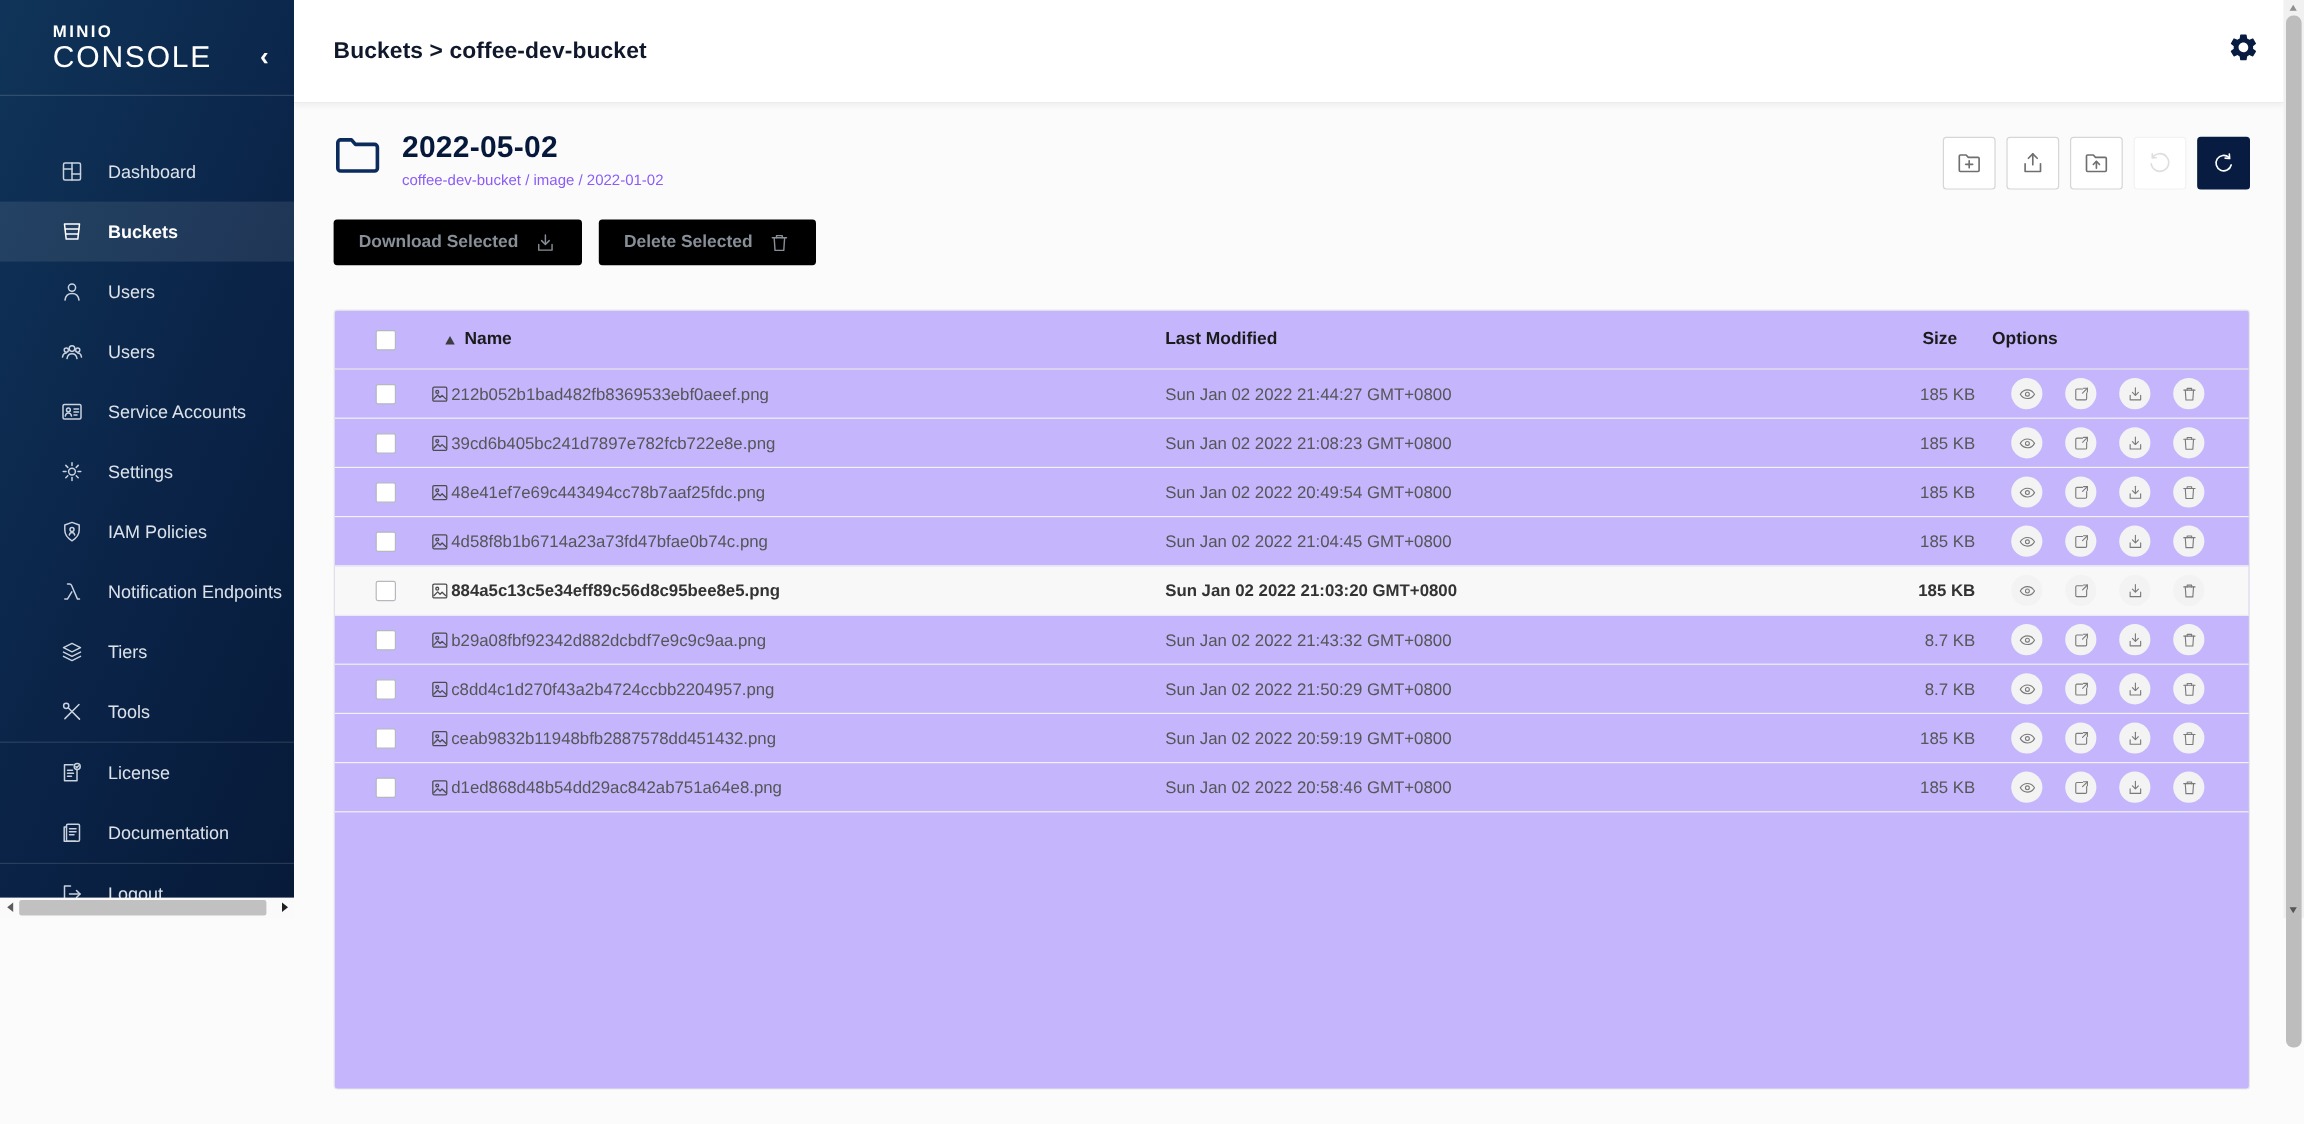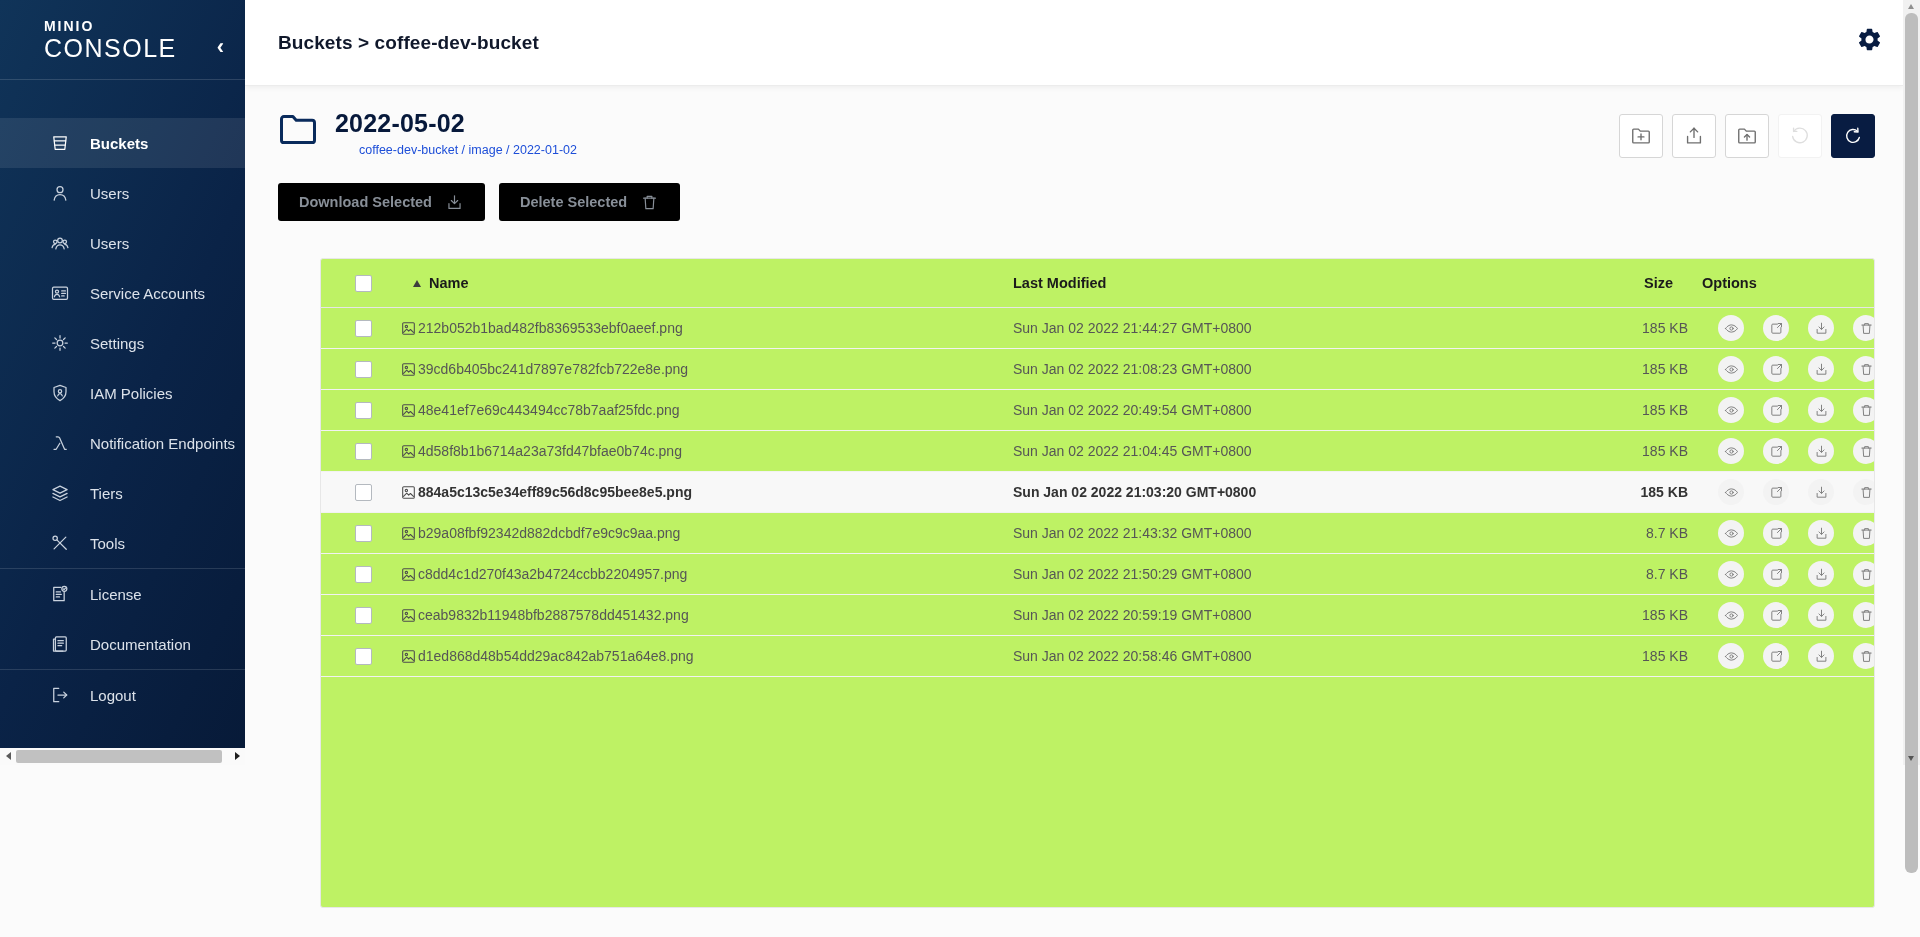--- a/index.html
+++ b/index.html
@@ -40,21 +40,21 @@
   .breadcrumb{font-size:19px;font-weight:700;color:#10182b;letter-spacing:.1px;}
   .topbar-gear{background:none;border:none;cursor:pointer;color:#081c42;padding:4px;margin-top:-6px;}
   .topbar-gear svg{width:27px;height:27px;display:block;}
 
   .content{flex:1;padding:24px 28px 0 33px;box-sizing:border-box;position:relative;}
   .page-head{display:flex;justify-content:space-between;align-items:flex-start;min-height:58px;}
   .title-block{display:flex;gap:17px;align-items:flex-start;}
   .folder-icon{color:#0a2b5c;margin-top:3px;}
   .folder-icon svg{width:40px;height:33px;display:block;}
   .title-text h1{margin:0;font-size:25px;font-weight:700;color:#07193b;letter-spacing:.2px;line-height:1.1;}
-  .obj-path{font-size:12.5px;color:#1d4ed8;margin-top:5px;margin-left:24px;}
+  .obj-path{font-size:12.5px;color:#8b5cf6;margin-top:5px;}
   .actions{display:flex;gap:9px;margin-top:4px;}
   .action-btn{width:44px;height:44px;background:#fff;border:1px solid #d6d6d6;border-radius:3px;
               display:flex;align-items:center;justify-content:center;cursor:pointer;padding:0;color:#6f6f6f;}
   .action-btn svg{width:22px;height:22px;display:block;}
   .action-btn.disabled{border-color:#f2f2f2;color:#dedede;cursor:default;}
   .action-btn.primary{background:#081c42;border:1px solid #081c42;color:#fff;}
 
   .toolbar{display:flex;justify-content:space-between;align-items:center;margin-top:15px;}
   .search-box{position:relative;width:378px;}
   .search-box input{width:100%;box-sizing:border-box;height:38px;border:1px solid #e2e2e2;border-radius:3px;
@@ -62,22 +62,22 @@
   .search-box input::placeholder{color:#9b9b9b;}
   .search-icon{position:absolute;right:11px;top:9px;color:#7f7f7f;}
   .search-icon svg{width:20px;height:20px;display:block;}
   .sel-buttons{display:flex;gap:14px;}
   .sel-btn{height:38px;padding:0 21px;background:#000000;border:none;border-radius:3px;cursor:default;
            display:flex;align-items:center;gap:13px;font-size:14.5px;font-weight:700;color:#888f98;font-family:inherit;}
   .sel-btn .icon{color:#888f98;display:flex;}
   .sel-btn svg{width:19px;height:19px;display:block;}
 
   
-  .table-card{margin-top:37px;background:#bef264;border:1px solid #e7e7e7;border-radius:3px;
-              height:650px;box-sizing:border-box;overflow:hidden;margin-left:42px;}
+  .table-card{margin-top:37px;background:#c4b5fd;border:1px solid #e7e7e7;border-radius:3px;
+              height:650px;box-sizing:border-box;overflow:hidden;}
   .thead,.trow{display:grid;grid-template-columns:62px 30px 600px 455px 220px 1fr;align-items:center;}
   .thead{height:48px;border-bottom:1px solid #e6e6e6;font-size:14.5px;font-weight:700;color:#1b1b1b;}
   .trow{height:40px;border-bottom:1px solid #f2f2f2;font-size:14px;color:#565656;cursor:pointer;}
   .trow.highlighted{background:#f8f8f8;font-weight:700;color:#333;}
   .c-check{padding-left:34px;}
   .checkbox{width:15px;height:15px;border:1px solid #b4b9bf;border-radius:2px;background:#fff;display:block;cursor:pointer;}
   .c-ficon{color:#4c4c4c;}
   .c-ficon svg{width:17px;height:17px;display:block;margin-left:17px;}
   .c-name{padding-left:5px;white-space:nowrap;overflow:hidden;text-overflow:ellipsis;}
   .th-name{display:flex;align-items:center;gap:8px;padding-left:0;}
@@ -105,20 +105,31 @@
 
   <aside class="sidebar">
     <div class="sidebar-header">
       <div>
         <div class="logo-line1">MINIO</div>
         <div class="logo-line2">CONSOLE</div>
       </div>
       <button class="collapse-btn">‹</button>
     </div>
     <nav class="nav" id="sidebar-nav">
+        <div class="nav-item">
+          <span class="icon">
+            <svg viewBox="0 0 24 24" fill="none" stroke="currentColor" stroke-width="1.5" stroke-linecap="round" stroke-linejoin="round">
+              <rect x="3.5" y="3.5" width="17" height="17" rx="1.5"></rect>
+              <line x1="12" y1="3.5" x2="12" y2="20.5"></line>
+              <line x1="3.5" y1="9.5" x2="12" y2="9.5"></line>
+              <line x1="12" y1="14.5" x2="20.5" y2="14.5"></line>
+            </svg>
+          </span>
+          <span class="nav-label">Dashboard</span>
+        </div>
         <div class="nav-item selected">
           <span class="icon">
             <svg viewBox="0 0 24 24" fill="none" stroke="currentColor" stroke-width="1.5" stroke-linecap="round" stroke-linejoin="round">
               <path d="M4.5 4.5h15l-1.7 15H6.2z"></path>
               <path d="M5.3 9.5h13.4"></path>
               <path d="M5.9 14.5h12.2"></path>
             </svg>
           </span>
           <span class="nav-label">Buckets</span>
         </div>

